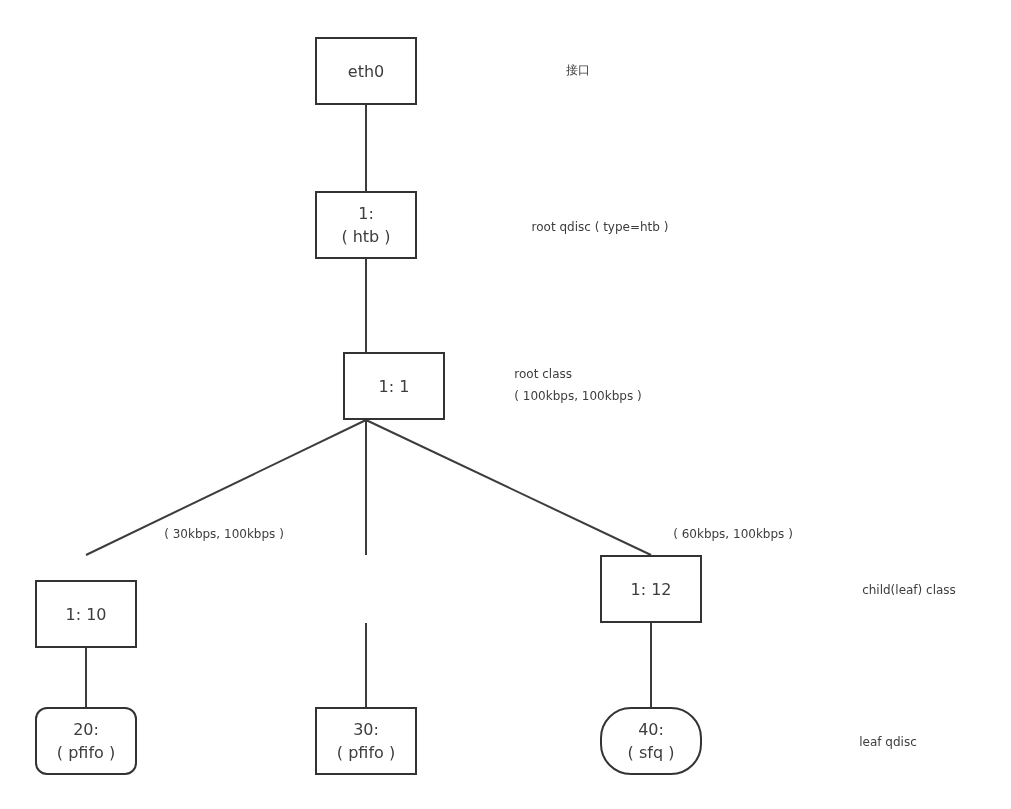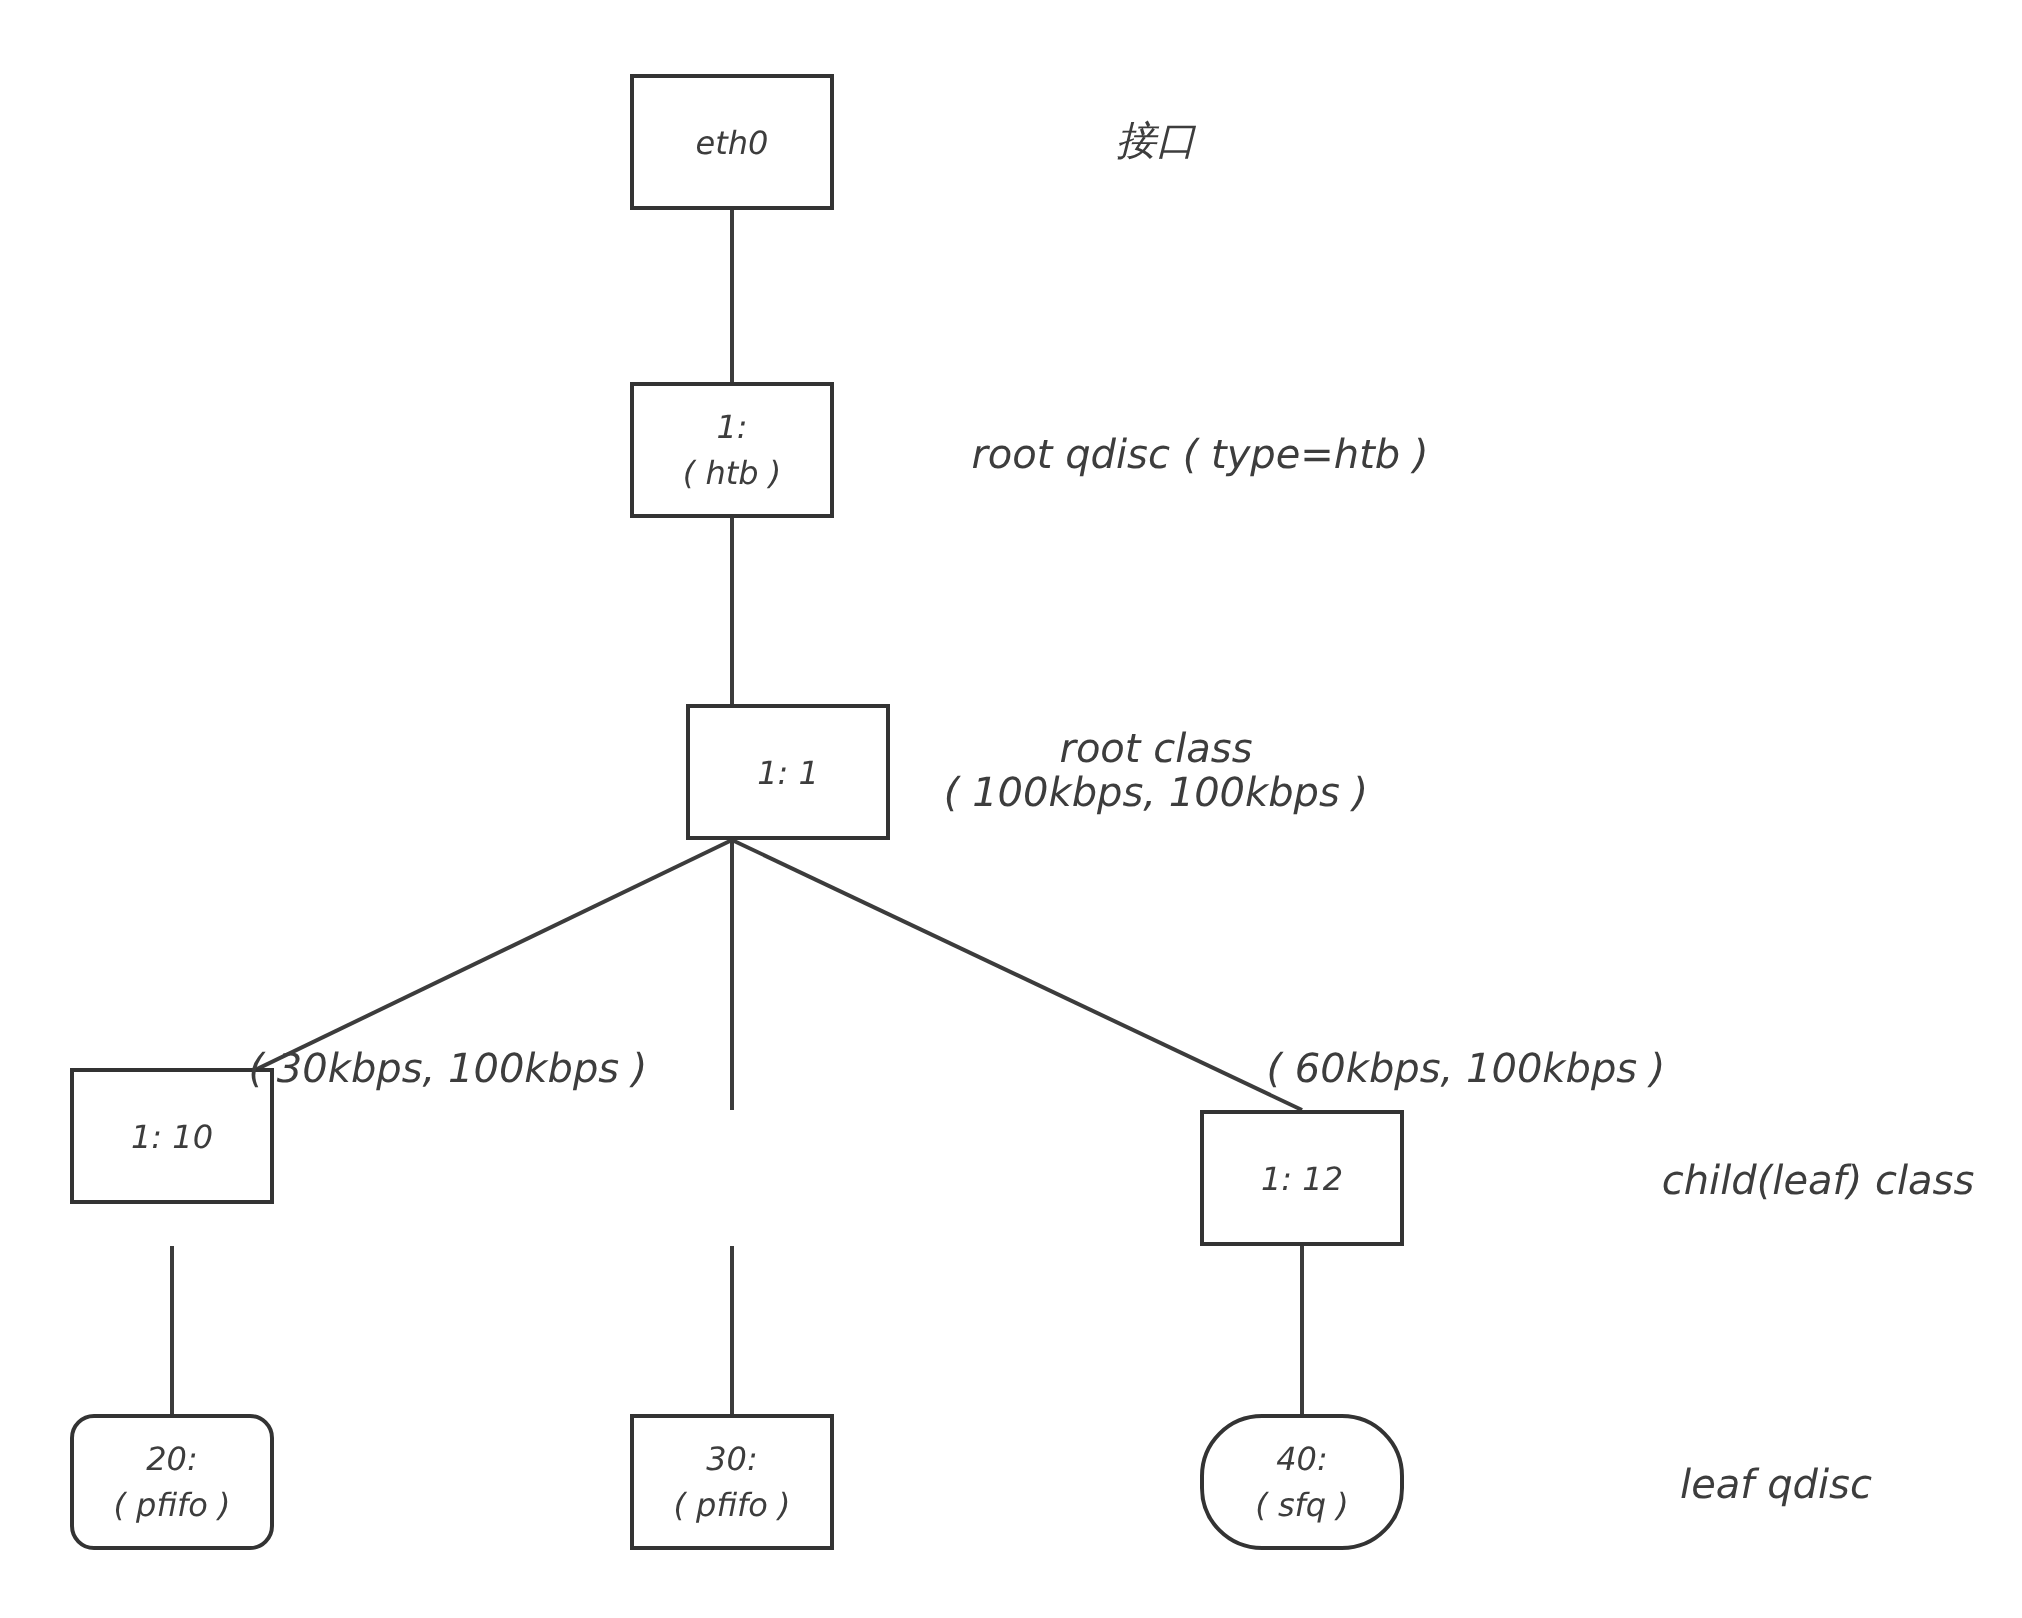--- a/index.html
+++ b/index.html
@@ -8,21 +8,20 @@
     background: #ffffff;
   }
   .canvas {
     position: relative;
     width: 1011px;
     height: 809px;
     background: #ffffff;
     font-family: "DejaVu Sans", "Liberation Sans", sans-serif;
     color: #3d3d3d;
     overflow: hidden;
-    font-style: italic;
   }
   svg.edges {
     position: absolute;
     left: 0;
     top: 0;
     width: 1011px;
     height: 809px;
   }
   svg.edges line {
     stroke: #3c3c3c;
@@ -40,33 +39,32 @@
     align-items: center;
     justify-content: center;
     font-size: 16px;
     line-height: 23px;
     text-align: center;
     white-space: nowrap;
   }
   .n-eth0      { left: 315px; top: 37px;  }
   .n-htb       { left: 315px; top: 191px; }
   .n-rootclass { left: 315px; top: 352px; }
-  .n-c10       { left: 35px;  top: 534px; text-align: right; }
+  .n-c10       { left: 35px;  top: 580px; text-align: right; }
   .n-c11       { left: 315px; top: 555px; }
   .n-c12       { left: 600px; top: 555px; text-align: right; }
   .n-l20       { left: 35px;  top: 707px; }
   .n-l30       { left: 315px; top: 707px; }
   .n-l40       { left: 600px; top: 707px; border-radius: 31px; }
 
   .ann {
     position: absolute;
     transform: translate(-50%, -50%);
-    font-size: 20px;
+    font-size: 12px;
     line-height: 22px;
-    text-align: center;
     white-space: nowrap;
   }
   .a-interface  { left: 578px; top: 70px;  }
   .a-rootqdisc  { left: 600px; top: 227px; }
   .a-rootclass  { left: 578px; top: 385px; }
   .a-childclass { left: 909px; top: 590px; }
   .a-leafqdisc  { left: 888px; top: 742px; }
   .el-30 { left: 224px; top: 534px; }
   .el-10 { left: 450px; top: 534px; }
   .el-60 { left: 733px; top: 534px; }

